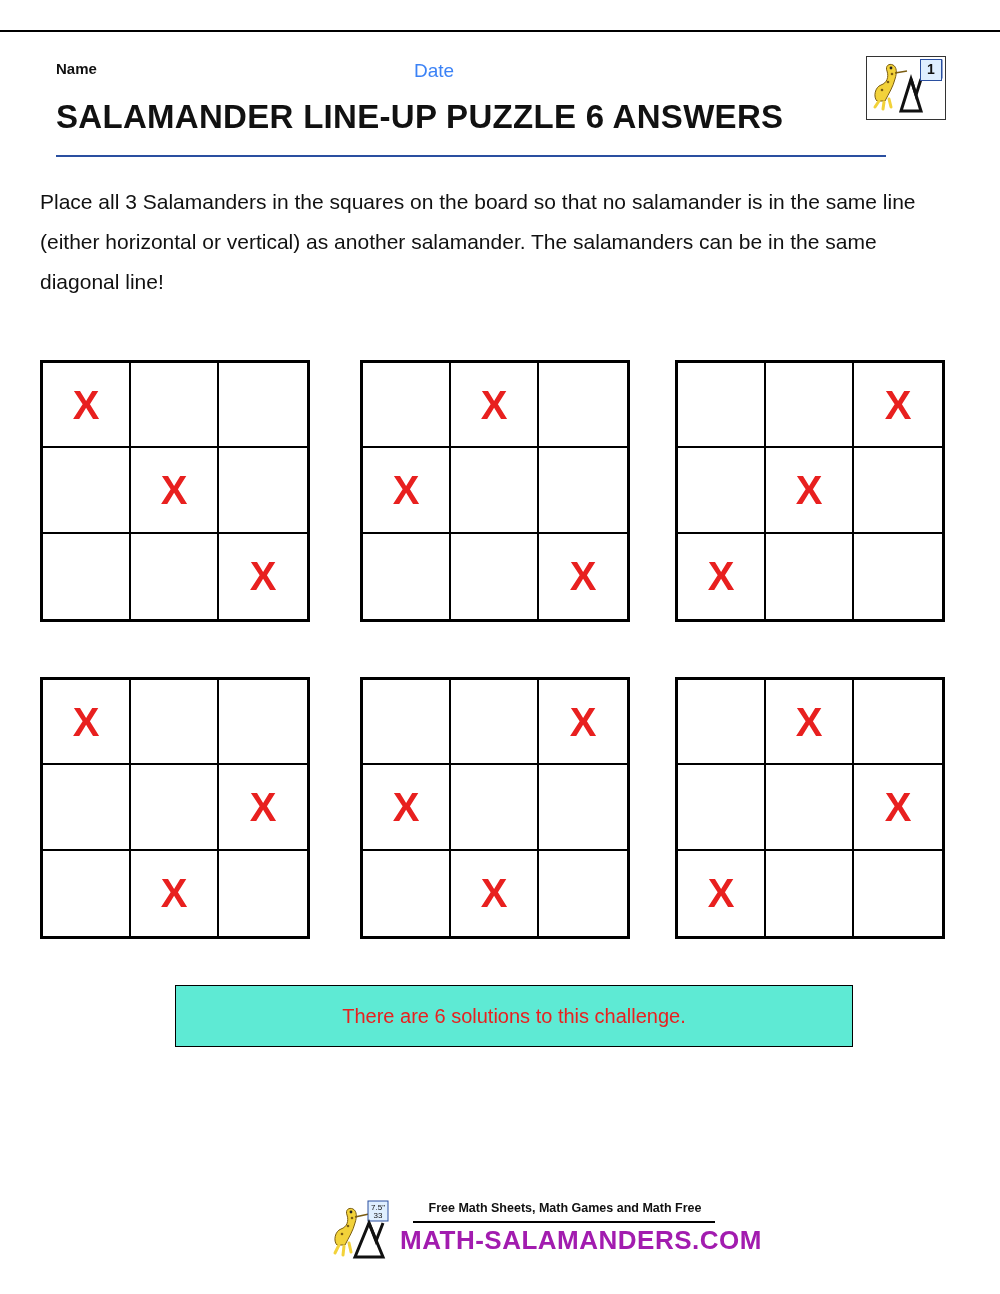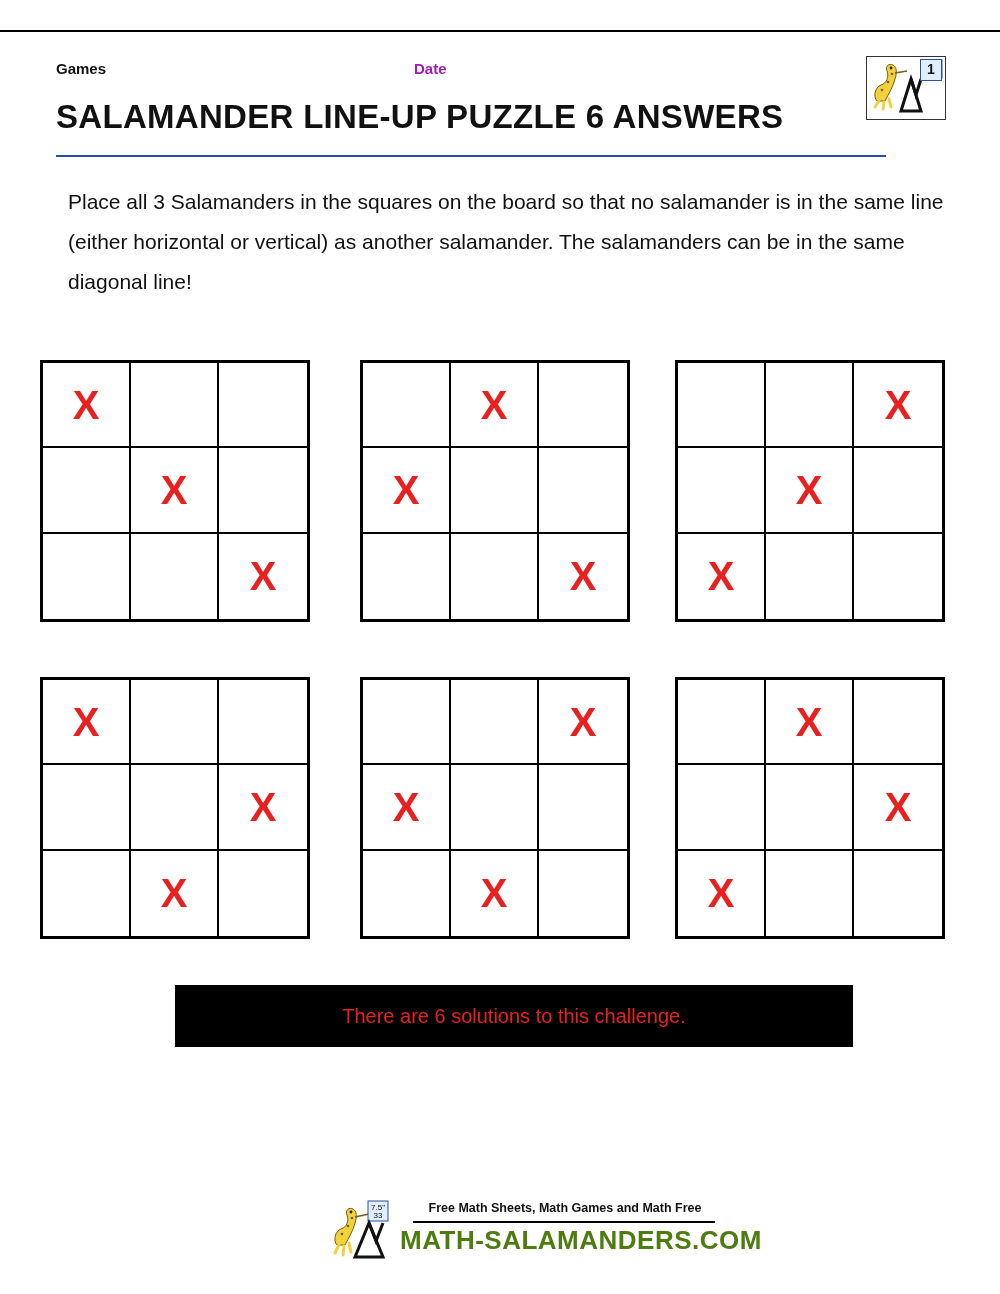--- a/index.html
+++ b/index.html
@@ -46,23 +46,23 @@
     left: 0;
     top: 4px;
     font-size: 15px;
     font-weight: bold;
     color: #111111;
   }
   .date-label {
     position: absolute;
     left: 358px;
     top: 4px;
-    font-size: 15px;
-    font-weight: bold;
-    color: #a21caf;
+    font-size: 19px;
+    font-weight: normal;
+    color: #3b82f6;
   }
   .title {
     position: absolute;
     left: 0;
     top: 42px;
     font-size: 33px;
     font-weight: bold;
     letter-spacing: 0.3px;
     color: #111111;
     white-space: nowrap;
@@ -97,21 +97,21 @@
     background: #dfefff;
     font-size: 14px;
     font-weight: bold;
     color: #111111;
     text-align: center;
     line-height: 19px;
   }
 
   .instructions {
     position: absolute;
-    left: 68px;
+    left: 40px;
     top: 182px;
     width: 880px;
     font-size: 21px;
     line-height: 40px;
     color: #111111;
   }
 
   
   .grids {
     position: absolute;
@@ -160,21 +160,21 @@
   .cell.r2 { border-bottom: none; }
 
   
   .note-box {
     position: absolute;
     left: 175px;
     top: 985px;
     width: 676px;
     height: 60px;
     border: 1px solid #000000;
-    background: #000000;
+    background: #5eead4;
     display: flex;
     align-items: center;
     justify-content: center;
   }
   .note-text {
     font-size: 20px;
     color: #e8201f;
   }
 
   
@@ -211,38 +211,38 @@
     height: 2px;
     background: #000000;
   }
   .footer-site {
     position: absolute;
     left: 75px;
     top: 30px;
     font-size: 26px;
     font-weight: bold;
     letter-spacing: 0.5px;
-    color: #4d7c0f;
+    color: #a21caf;
     white-space: nowrap;
   }
 
   
   .mascot {
     position: absolute;
   }
 </style>
 </head>
 <body>
 
 <div class="page">
 
   <div class="page-top-rule"></div>
 
   <div class="header">
-    <div class="name-label">Games</div>
+    <div class="name-label">Name</div>
     <div class="date-label">Date</div>
     <div class="title">SALAMANDER LINE-UP PUZZLE 6 ANSWERS</div>
     <div class="title-rule"></div>
   </div>
 
   <div class="logo-box">
     <svg class="mascot" width="78" height="62" viewBox="0 0 78 62" xmlns="http://www.w3.org/2000/svg">
 
       <g>
         <path d="M10 44 C6 40, 8 30, 14 28 C20 26, 22 20, 20 14 C18 9, 22 6, 26 8 C30 10, 30 16, 28 22 C26 30, 22 36, 18 44 Z" fill="#f2d23a" stroke="#7a5c12" stroke-width="1"></path>

